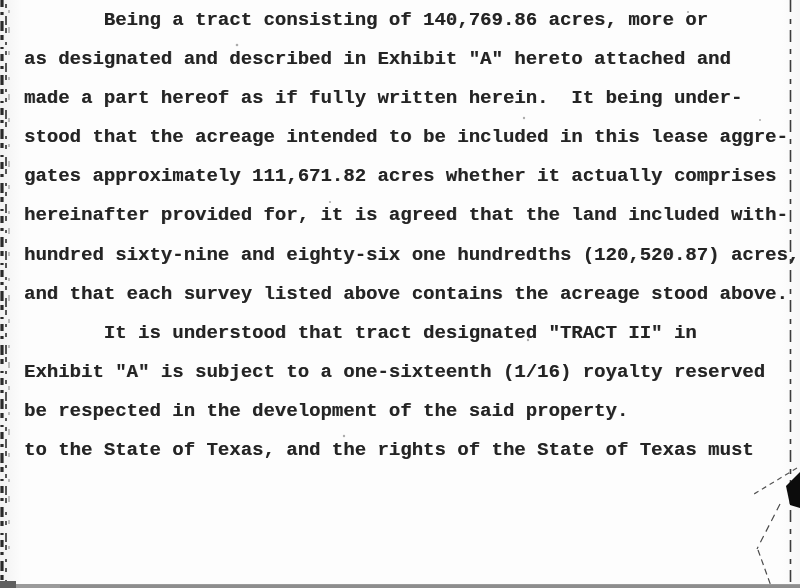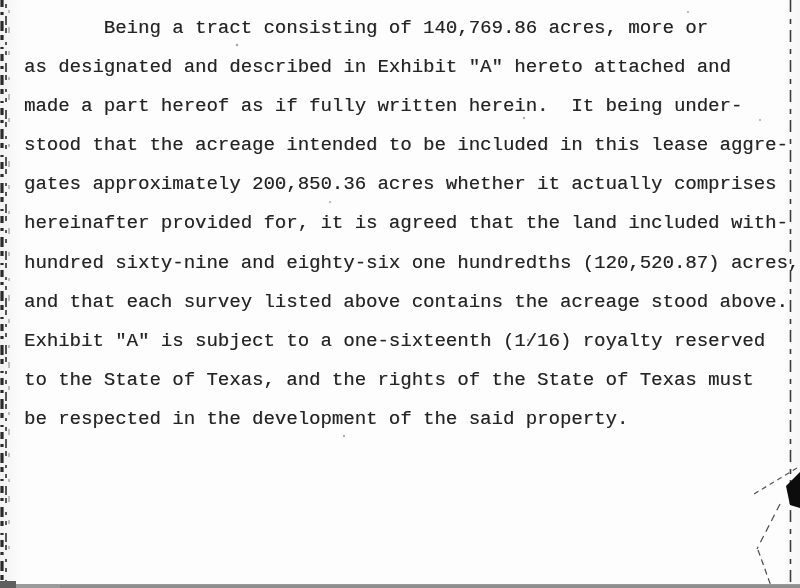--- a/index.html
+++ b/index.html
@@ -18,21 +18,22 @@
     background:
       linear-gradient(to right, rgba(190,190,190,0.18) 0px, rgba(255,255,255,0) 22px),
       linear-gradient(to left, rgba(200,200,200,0.12) 0px, rgba(255,255,255,0) 18px),
       #fdfdfd;
   }
   .text-block {
     position: absolute;
     left: 24px;
     top: 0;
     right: 0;
-    padding-top: 9px;
+    padding-top: 1px;
+    font-weight: bold;
   }
   .text-line {
     white-space: pre;
     font-size: 19px;
     line-height: 39.1px;
     color: #242424;
     text-shadow: 0.4px 0.4px 0.6px rgba(45,45,45,0.5);
     letter-spacing: 0;
   }
   .artifact-layer {
@@ -45,27 +46,28 @@
 </head>
 <body>
 
 <div class="scan-page">
 
   <div class="text-block">
     <div class="text-line">       Being a tract consisting of 140,769.86 acres, more or</div>
     <div class="text-line">as designated and described in Exhibit "A" hereto attached and</div>
     <div class="text-line">made a part hereof as if fully written herein.  It being under-</div>
     <div class="text-line">stood that the acreage intended to be included in this lease aggre-</div>
-    <div class="text-line">gates approximately 200,850.36 acres whether it actually comprises</div>
+    <div class="text-line">gates approximately 111,671.82 acres whether it actually comprises</div>
     <div class="text-line">hereinafter provided for, it is agreed that the land included with-</div>
     <div class="text-line">hundred sixty-nine and eighty-six one hundredths (120,520.87) acres,</div>
     <div class="text-line">and that each survey listed above contains the acreage stood above.</div>
+    <div class="text-line">       It is understood that tract designated "TRACT II" in</div>
     <div class="text-line">Exhibit "A" is subject to a one-sixteenth (1/16) royalty reserved</div>
+    <div class="text-line">be respected in the development of the said property.</div>
     <div class="text-line">to the State of Texas, and the rights of the State of Texas must</div>
-    <div class="text-line">be respected in the development of the said property.</div>
   </div>
 
   <svg class="artifact-layer" width="800" height="588" viewBox="0 0 800 588">
 
     <g>
       <line x1="2" y1="0" x2="2" y2="588" stroke="#2a2a2a" stroke-width="3.2" stroke-dasharray="7 5 3 6 10 4 5 7 2 5"></line>
       <line x1="6" y1="4" x2="6" y2="588" stroke="#3a3a3a" stroke-width="2" stroke-dasharray="4 8 9 3 5 9 3 6" opacity="0.85"></line>
       <line x1="9" y1="10" x2="9" y2="560" stroke="#555555" stroke-width="1.2" stroke-dasharray="3 14 6 18 4 22" opacity="0.6"></line>
     </g>
 

